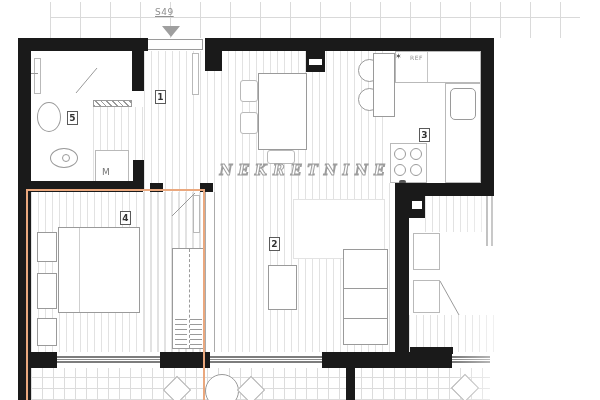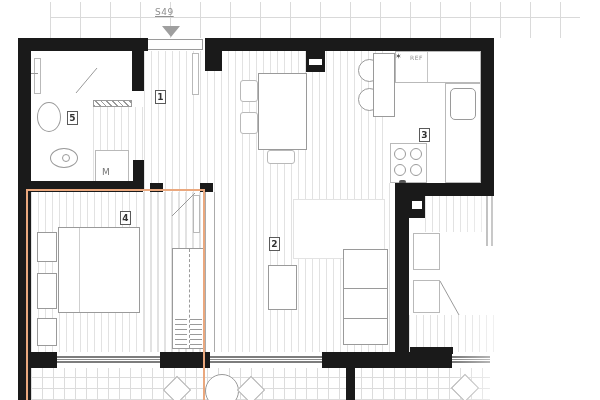--- a/index.html
+++ b/index.html
@@ -164,15 +164,16 @@
 
   <div id="highlight"></div>
 
   <div class="roomnum" style="left:155px;top:90px;">1</div>
   <div class="roomnum" style="left:269px;top:237px;">2</div>
   <div class="roomnum" style="left:419px;top:128px;">3</div>
   <div class="roomnum" style="left:120px;top:211px;">4</div>
   <div class="roomnum" style="left:67px;top:111px;">5</div>
 
   <div id="wm">
+    <div class="sub">NEKRETNINE</div>
   </div>
 
 </div>
 
 </body></html>

